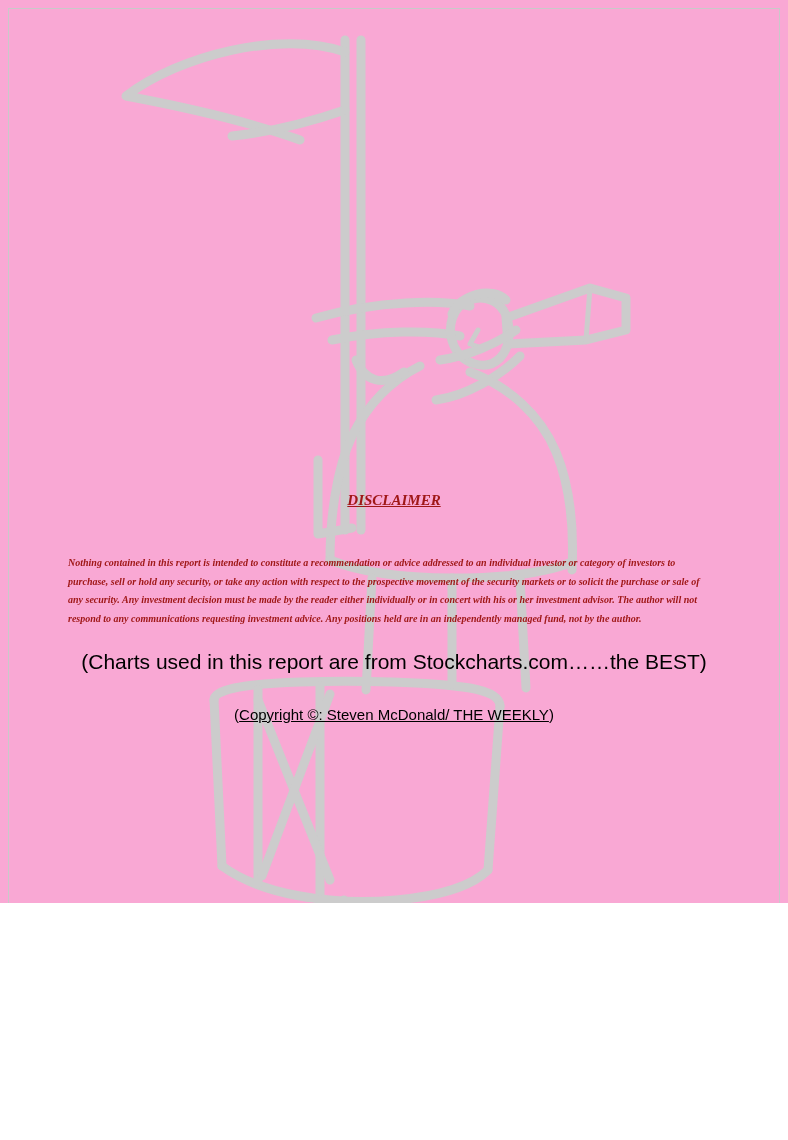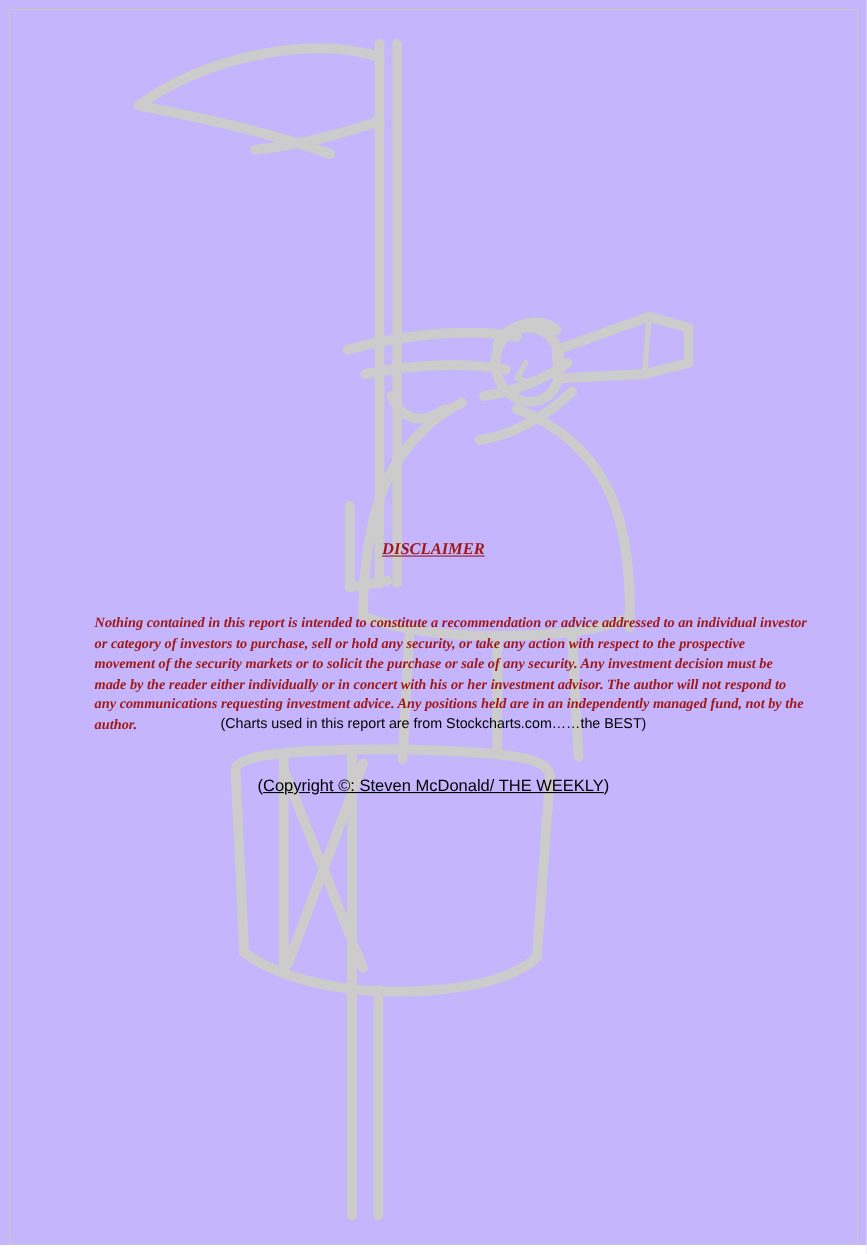--- a/index.html
+++ b/index.html
@@ -3,22 +3,22 @@
 <meta charset="utf-8">
 <style>
   html, body {
     margin: 0;
     padding: 0;
     background: #ffffff;
   }
   .page {
     position: relative;
     width: 788px;
-    height: 1132px;
-    background: #c4b5fd;
+    height: 903px;
+    background: #f9a8d4;
     overflow: hidden;
     box-sizing: border-box;
   }
   .page-border {
     position: absolute;
     left: 8px;
     top: 8px;
     width: 772px;
     height: 1124px;
     border: 1px solid #c9c9c9;
@@ -52,38 +52,38 @@
     font-weight: bold;
     font-size: 15px;
     color: #a01818;
   }
   .disclaimer-heading span {
     text-decoration: underline;
   }
   .disclaimer-body {
     position: absolute;
     top: 544px;
-    left: 86px;
+    left: 68px;
     width: 648px;
     font-family: "Liberation Serif", serif;
     font-style: italic;
     font-weight: bold;
-    font-size: 13px;
+    font-size: 10px;
     line-height: 18.5px;
     color: #a01818;
     text-align: left;
   }
   .charts-note {
     position: absolute;
     top: 650px;
     left: 0;
     width: 788px;
     text-align: center;
     font-family: "Liberation Sans", sans-serif;
-    font-size: 13px;
+    font-size: 21px;
     color: #000000;
   }
   .copyright-line {
     position: absolute;
     top: 686px;
     left: 0;
     width: 788px;
     text-align: center;
     font-family: "Liberation Sans", sans-serif;
     font-size: 15px;

